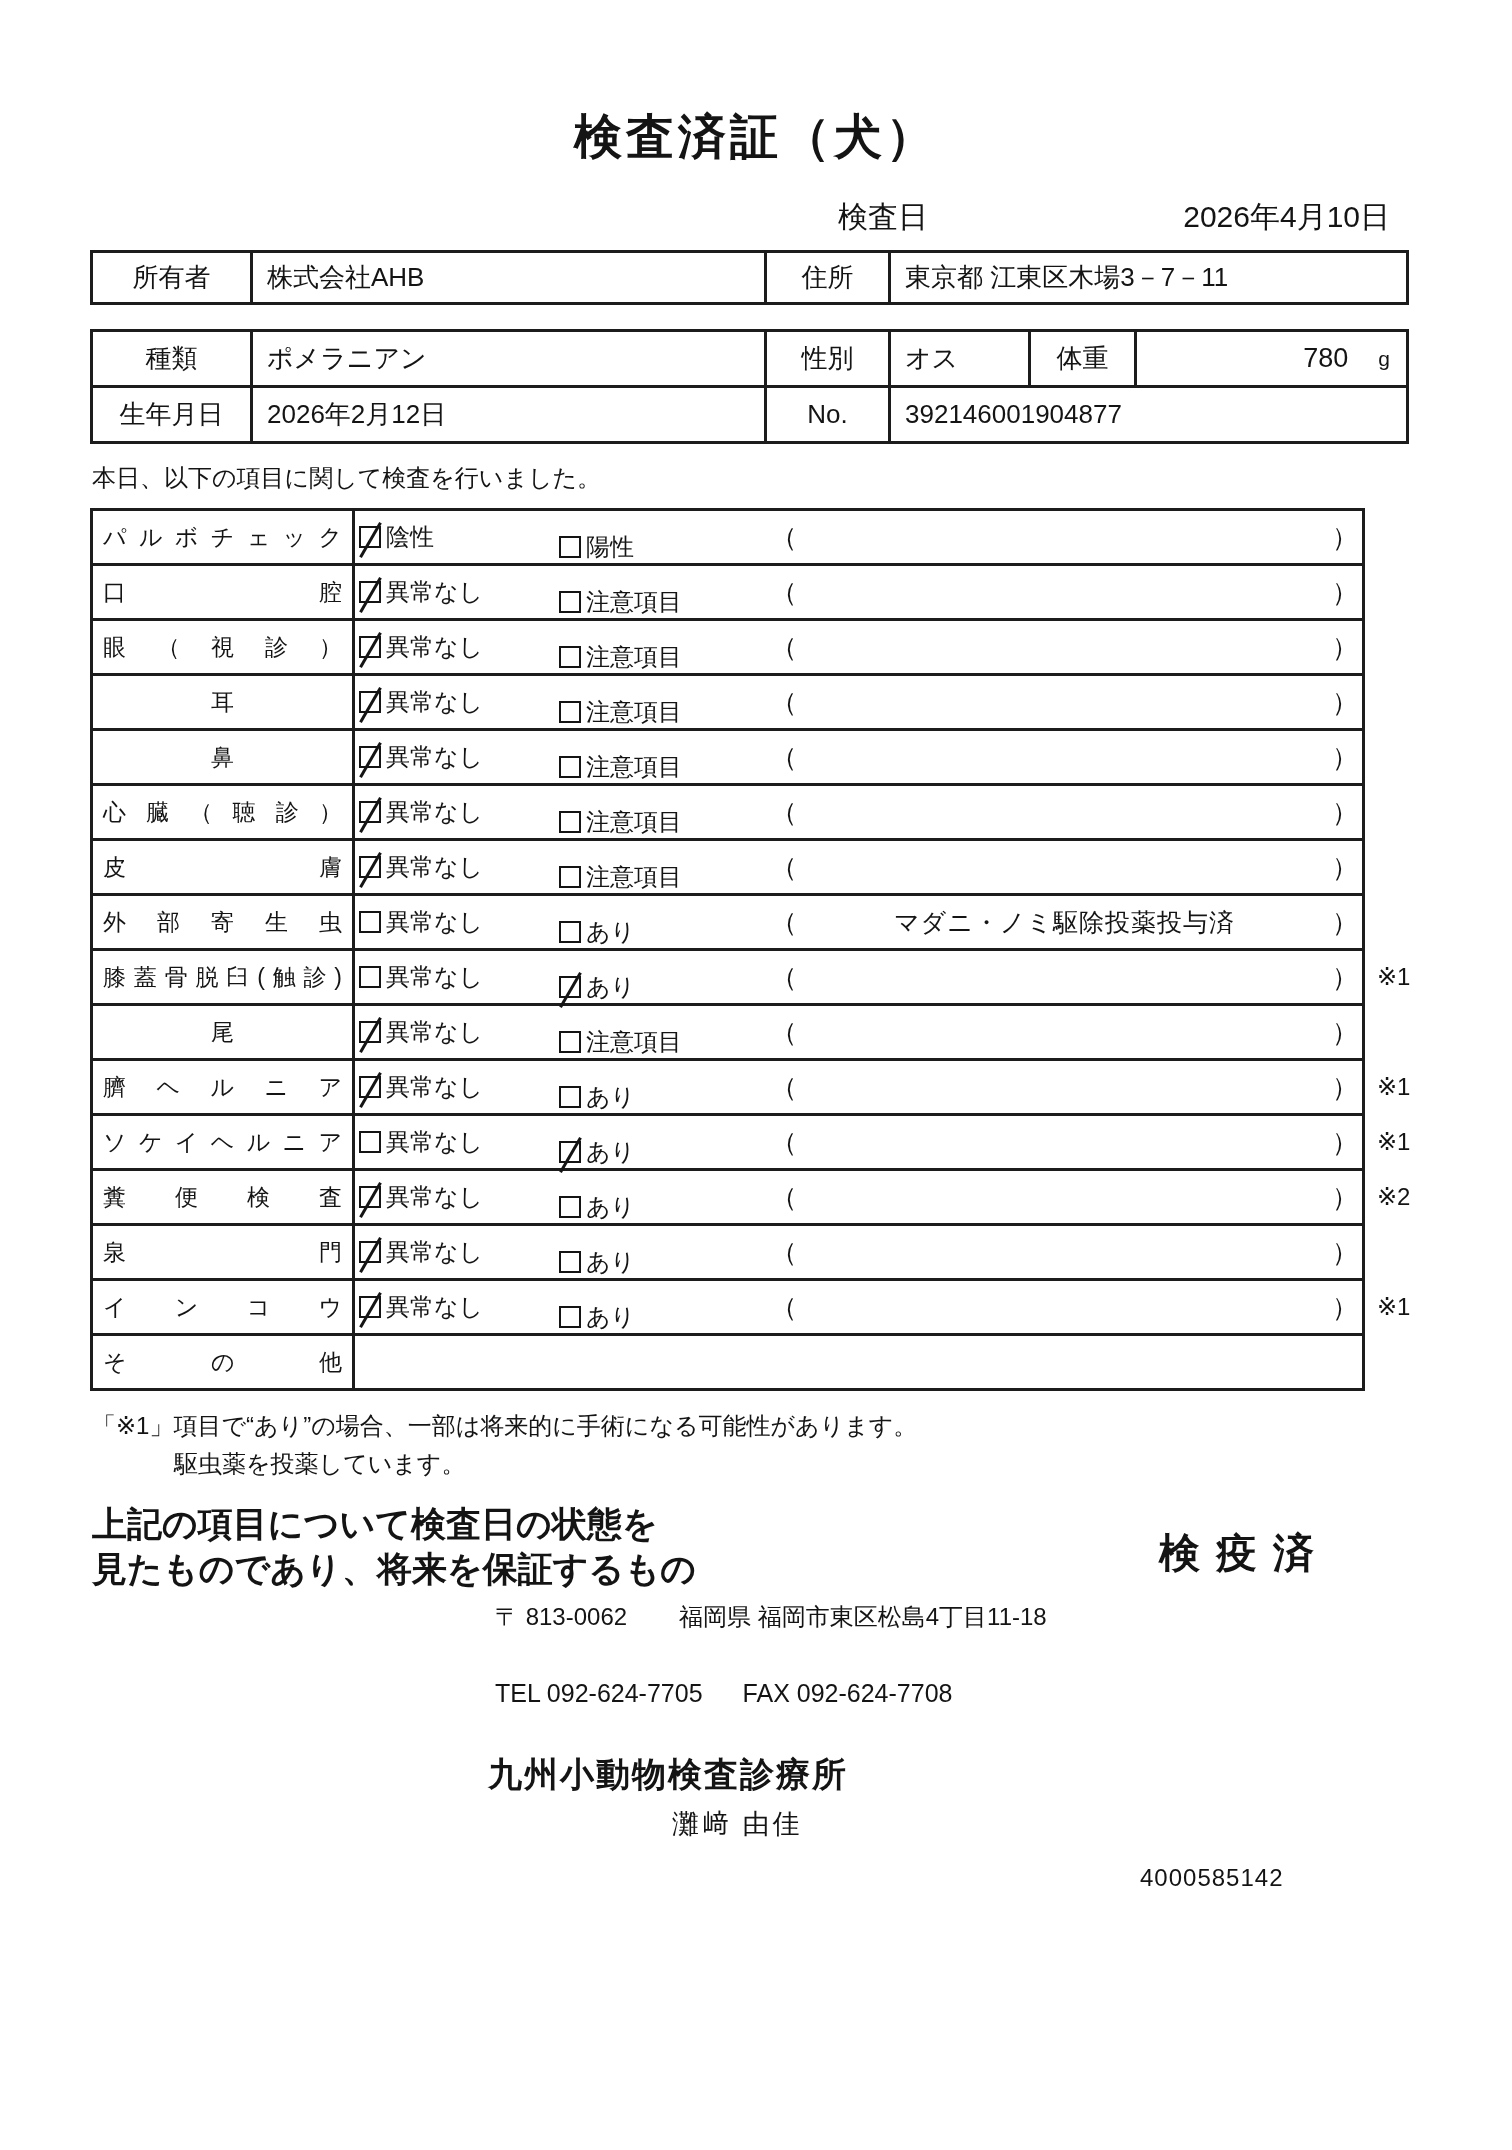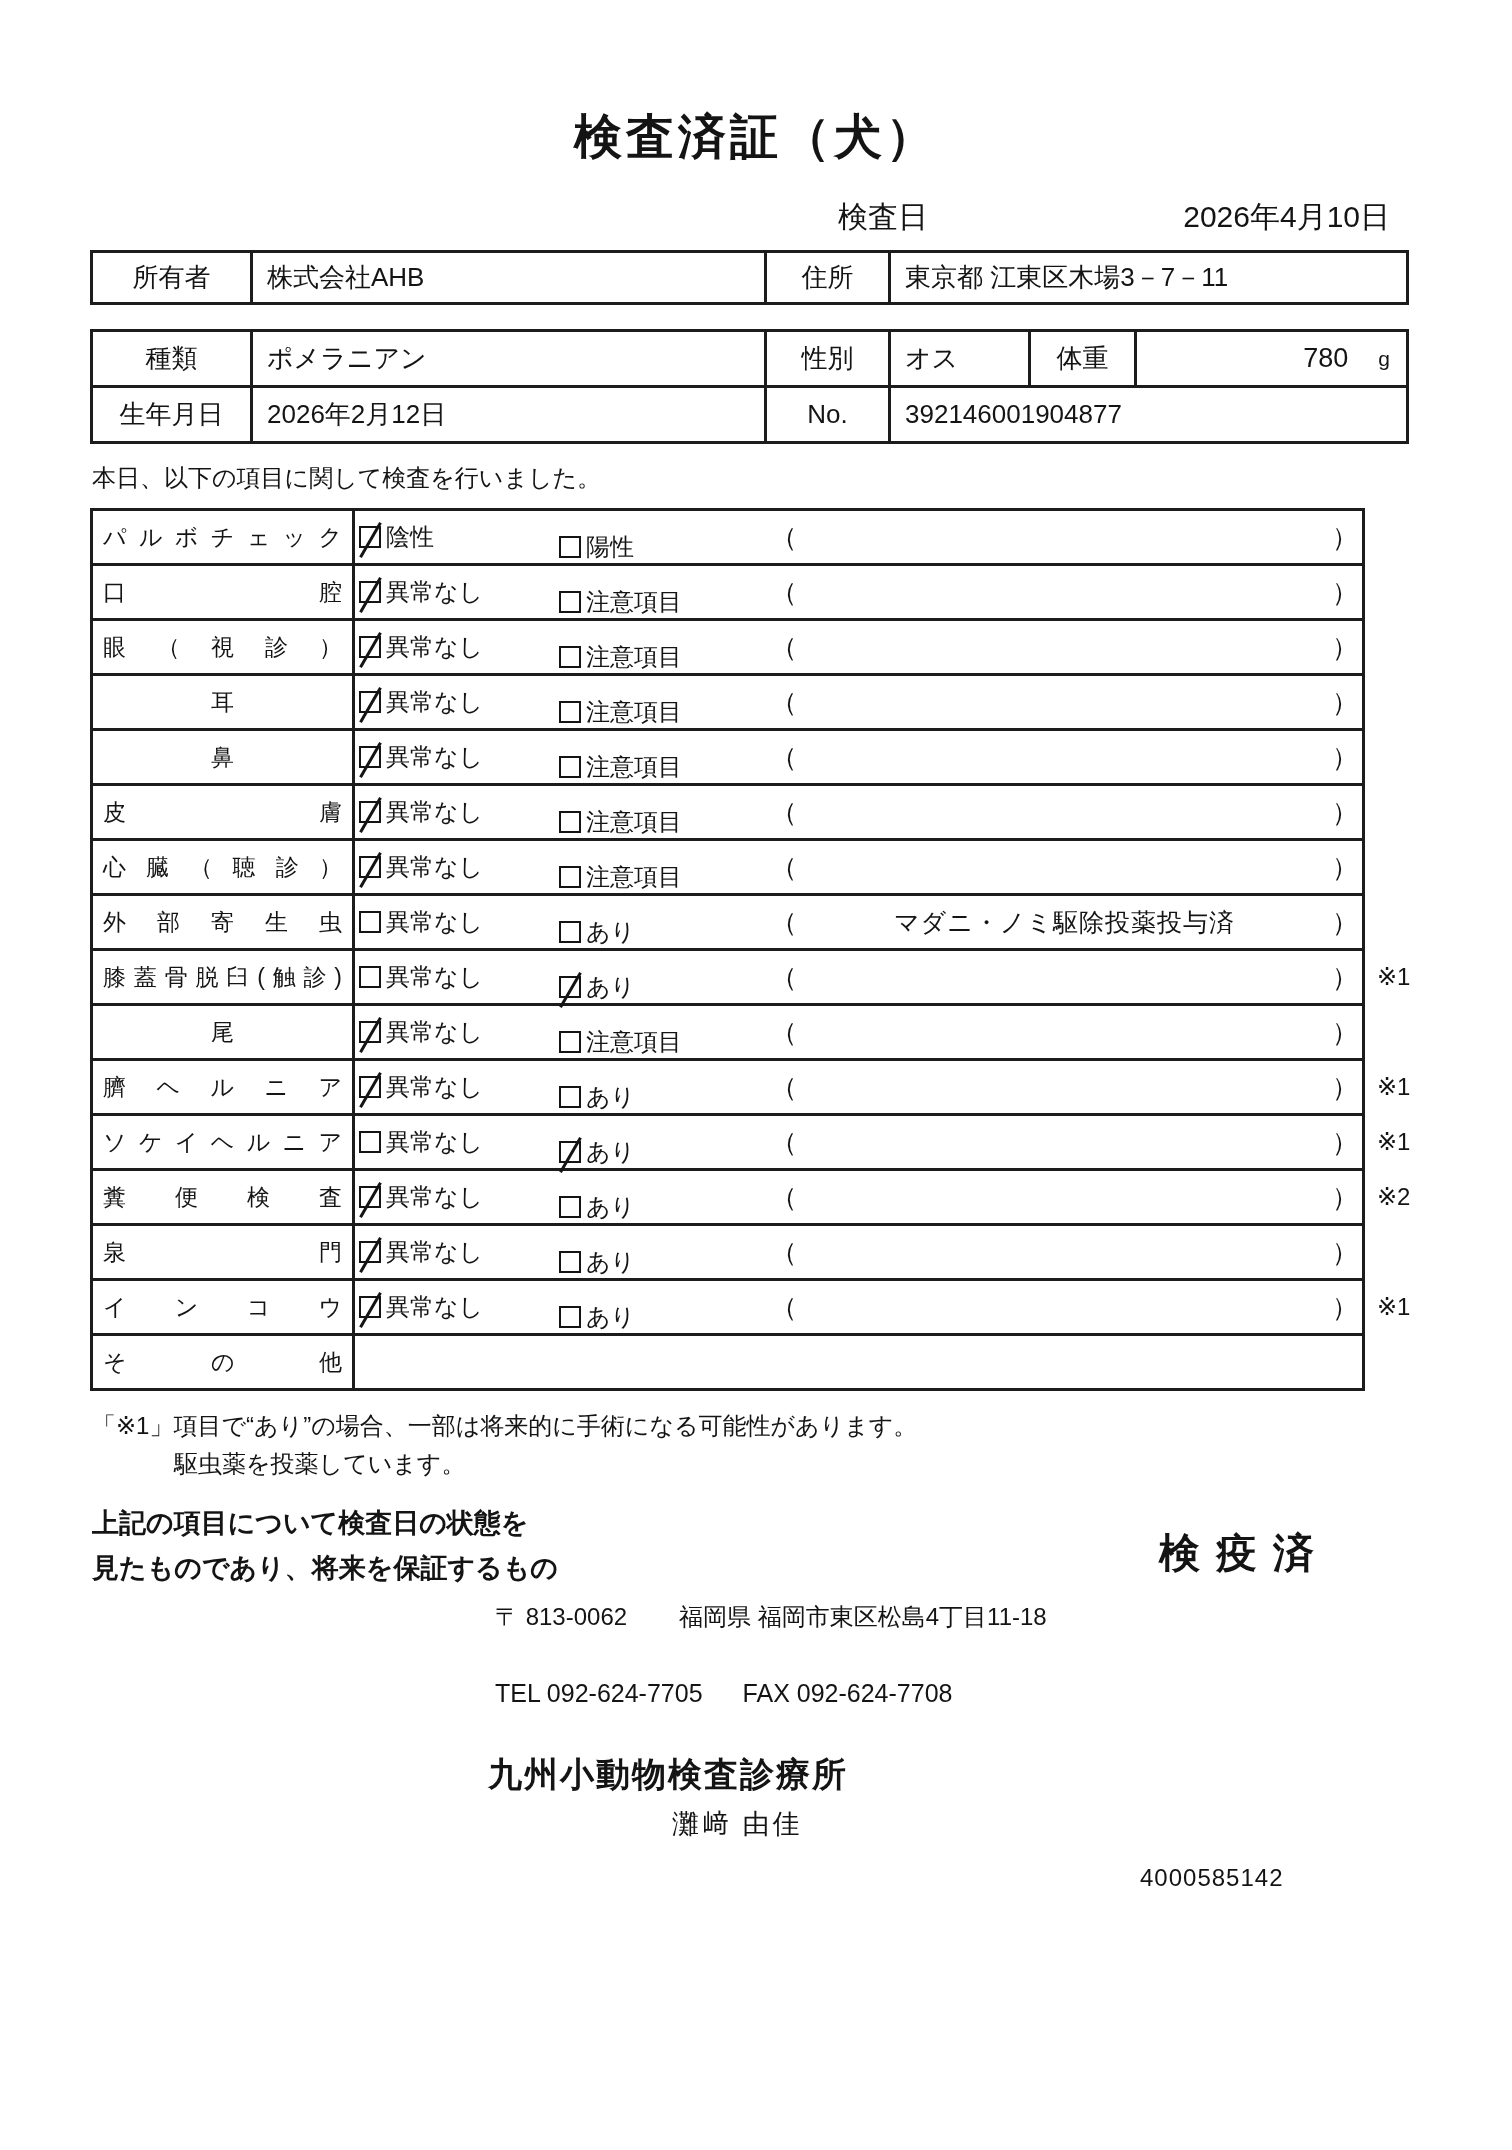--- a/index.html
+++ b/index.html
@@ -78,21 +78,21 @@
   .inspection-table td.mark-cell {
     border:none; width:70px;
     font-size:24px; padding-left:12px;
     text-align:left; vertical-align:middle;
   }
 
   .footnotes { margin:16px 0 0 92px; font-size:24px; line-height:38px; }
   .footnotes .indent { padding-left:82px; }
 
   .disclaimer-row { display:flex; width:1420px; margin:18px 0 0 92px; }
-  .disclaimer { font-size:27px; font-weight:700; line-height:45px; }
+  .disclaimer { font-size:35px; font-weight:700; line-height:45px; }
   .stamp {
     margin-left:auto; margin-right:182px;
     align-self:center; margin-top:14px;
     font-size:41px; letter-spacing:16px; font-weight:600;
     white-space:nowrap;
   }
 
   .addr-line { margin:10px 0 0 495px; font-size:24px; display:flex; gap:52px; }
   .tel-line  { margin:46px 0 0 495px; font-size:25px; display:flex; gap:40px; }
   .clinic-name { margin:44px 0 0 488px; font-size:34px; font-weight:600; letter-spacing:2px; }
@@ -249,42 +249,42 @@
           <span class="paren-area">
             <span class="paren-open">（</span>
             <span class="note"></span>
             <span class="paren-close">）</span>
           </span>
         </div>
       </td>
       <td class="mark-cell"></td>
     </tr>
         <tr>
+      <td class="label-cell">心臓（聴診）</td>
+      <td class="content-cell">
+        <div class="content-inner">
+          <span class="opt opt1">
+            <span class="checkbox checked"></span>
+            <span class="opt-label">異常なし</span>
+          </span>
+          <span class="opt opt2">
+            <span class="checkbox"></span>
+            <span class="opt-label">注意項目</span>
+          </span>
+          <span class="paren-area">
+            <span class="paren-open">（</span>
+            <span class="note"></span>
+            <span class="paren-close">）</span>
+          </span>
+        </div>
+      </td>
+      <td class="mark-cell"></td>
+    </tr>
+        <tr>
       <td class="label-cell">皮膚</td>
-      <td class="content-cell">
-        <div class="content-inner">
-          <span class="opt opt1">
-            <span class="checkbox checked"></span>
-            <span class="opt-label">異常なし</span>
-          </span>
-          <span class="opt opt2">
-            <span class="checkbox"></span>
-            <span class="opt-label">注意項目</span>
-          </span>
-          <span class="paren-area">
-            <span class="paren-open">（</span>
-            <span class="note"></span>
-            <span class="paren-close">）</span>
-          </span>
-        </div>
-      </td>
-      <td class="mark-cell"></td>
-    </tr>
-        <tr>
-      <td class="label-cell">心臓（聴診）</td>
       <td class="content-cell">
         <div class="content-inner">
           <span class="opt opt1">
             <span class="checkbox checked"></span>
             <span class="opt-label">異常なし</span>
           </span>
           <span class="opt opt2">
             <span class="checkbox"></span>
             <span class="opt-label">注意項目</span>
           </span>

